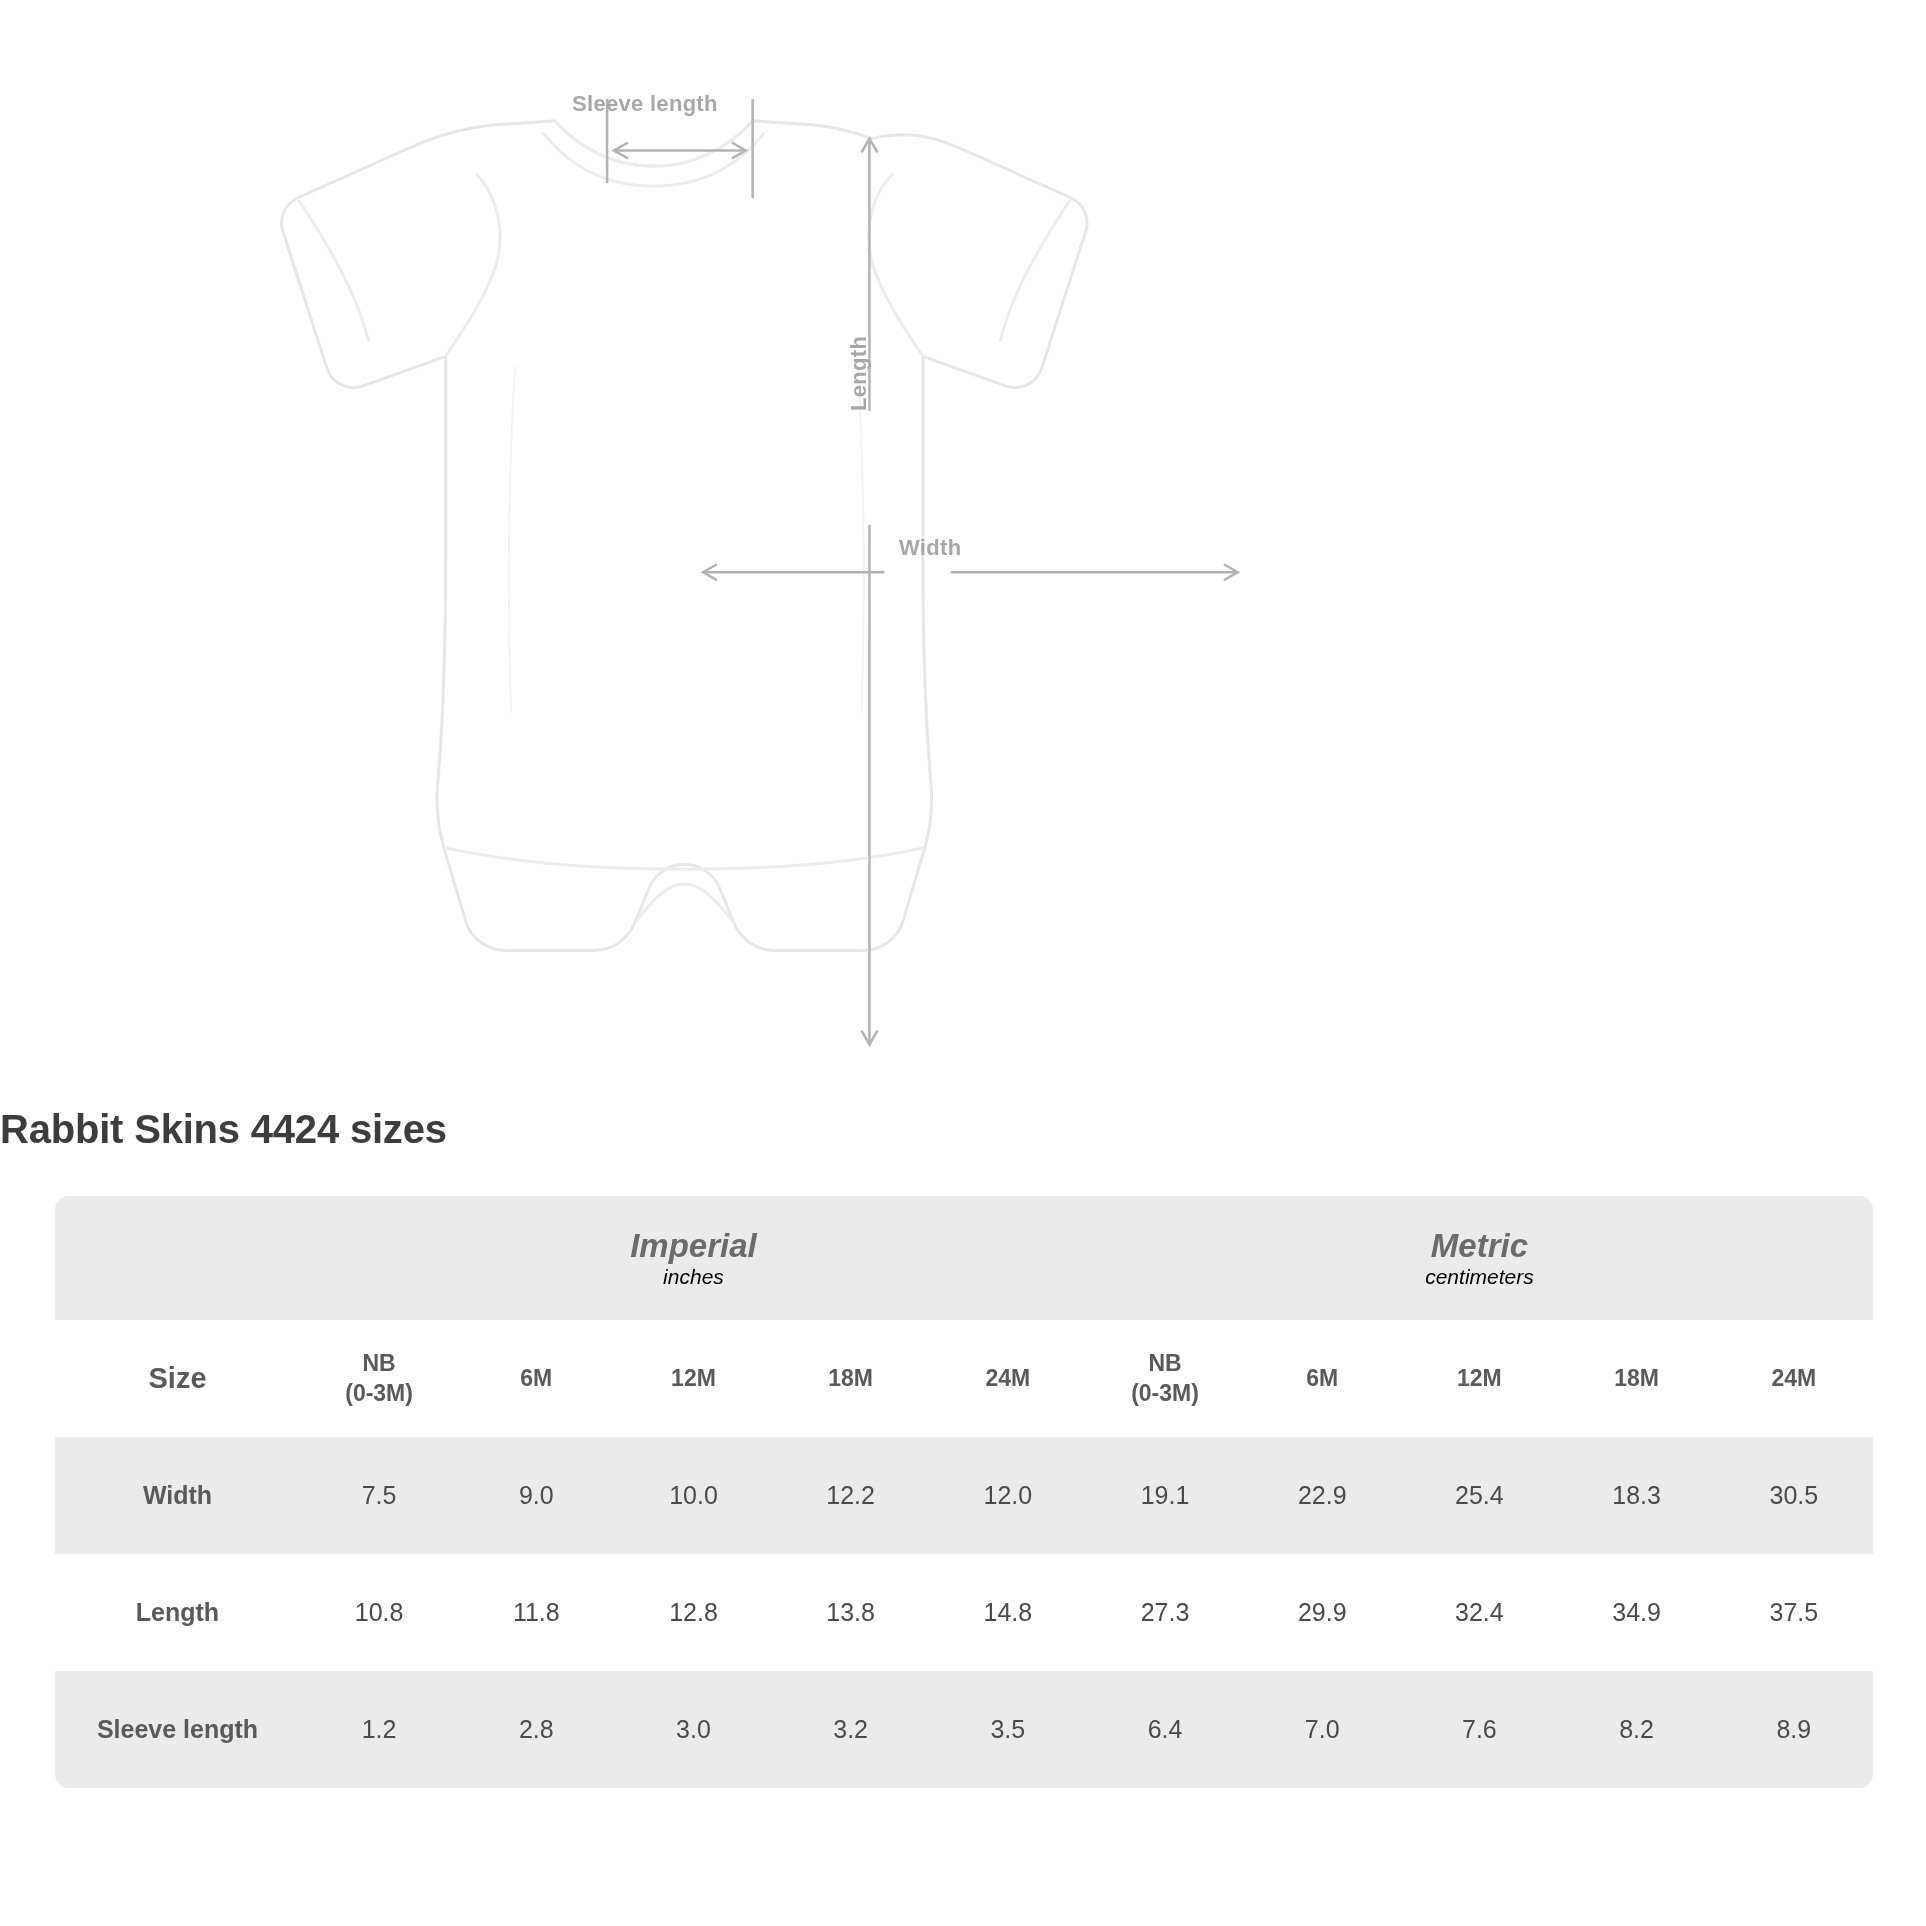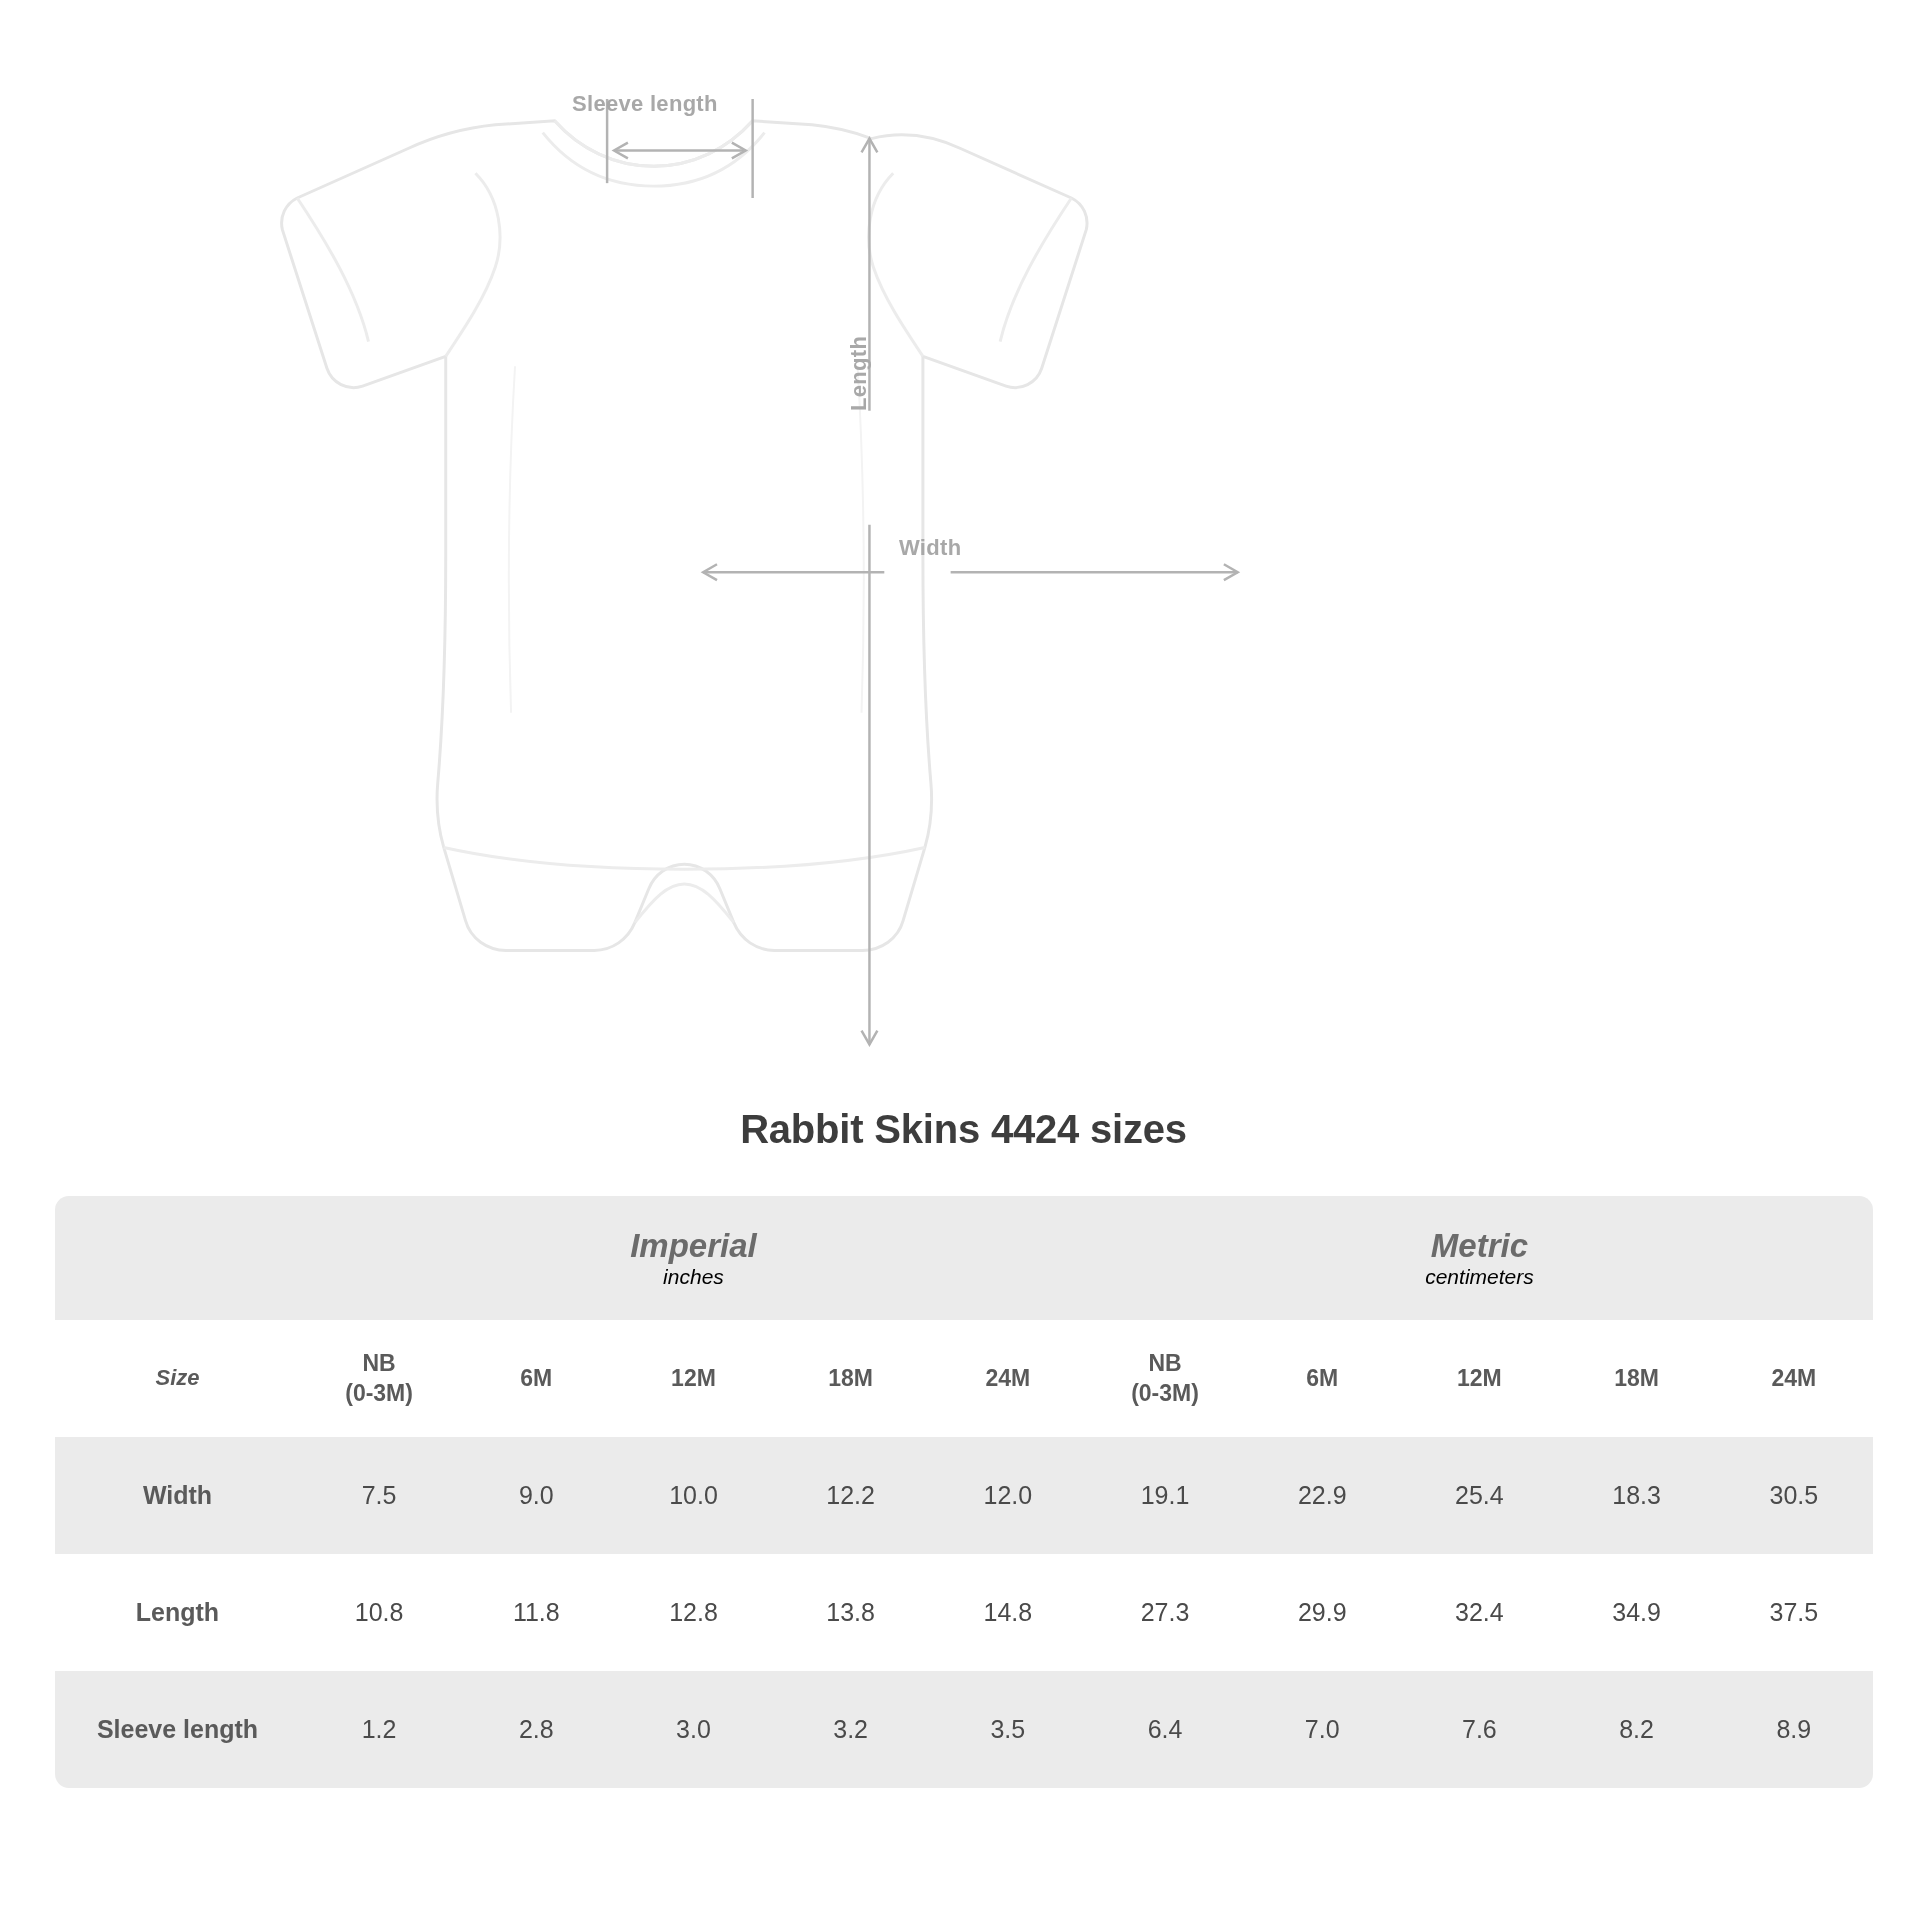--- a/index.html
+++ b/index.html
@@ -49,21 +49,21 @@
   }
   .label-length {
     left: 846px;
     top: 411px;
     transform: rotate(-90deg);
     transform-origin: left top;
   }
 
   
   .title-block {
-    text-align: center;
+    text-align: left;
     margin-top: 18px;
   }
   .chart-title {
     font-size: 40px;
     font-weight: bold;
     color: #3d3d3d;
     margin: 0 0 20px 0;
     letter-spacing: -0.2px;
   }
   .chart-note {
@@ -111,22 +111,21 @@
   }
   .col-head-row td {
     background: #ffffff;
     height: 115px;
     font-size: 23px;
     font-weight: bold;
     color: #5a5a5a;
     line-height: 1.3;
   }
   .col-head-row td.rowlabel {
-    font-size: 22px;
-    font-style: italic;
+    font-size: 29px;
   }
   .data-row td {
     height: 115px;
     font-size: 25px;
     color: #4a4a4a;
   }
   .data-row td.rowlabel {
     font-weight: bold;
     color: #5a5a5a;
   }

